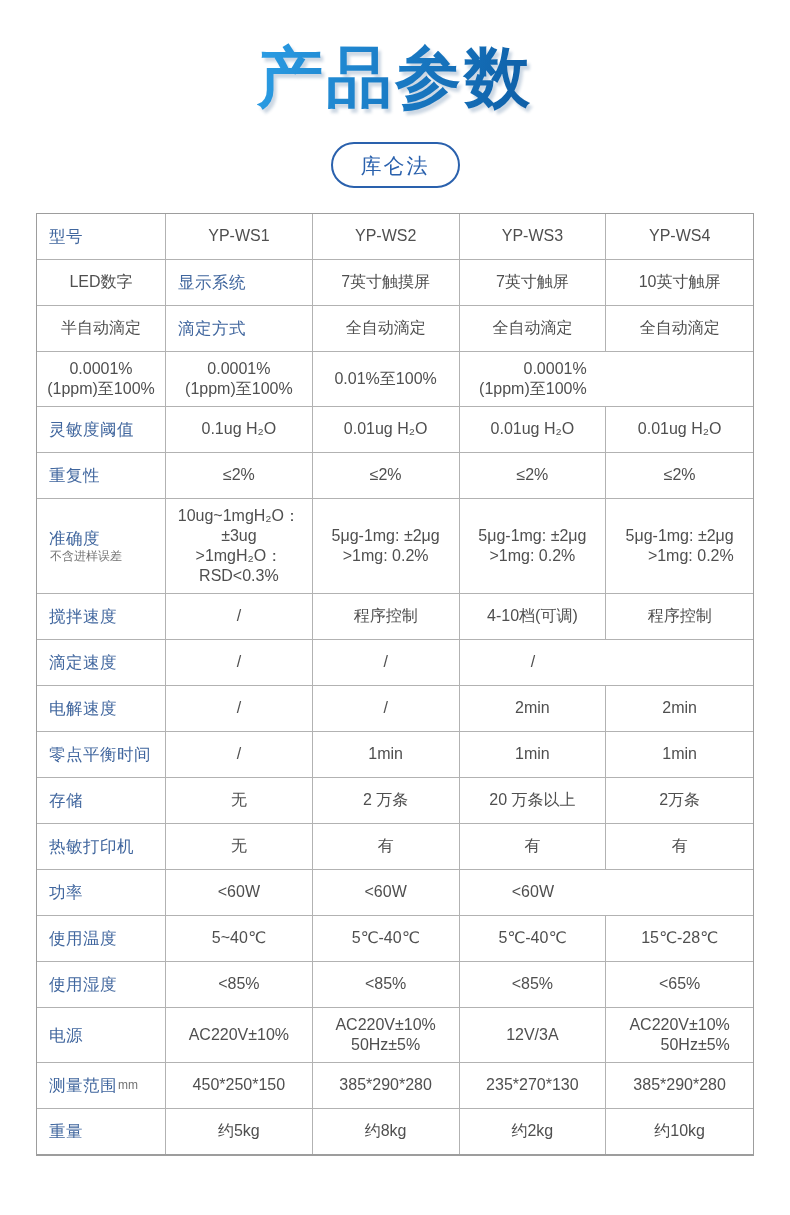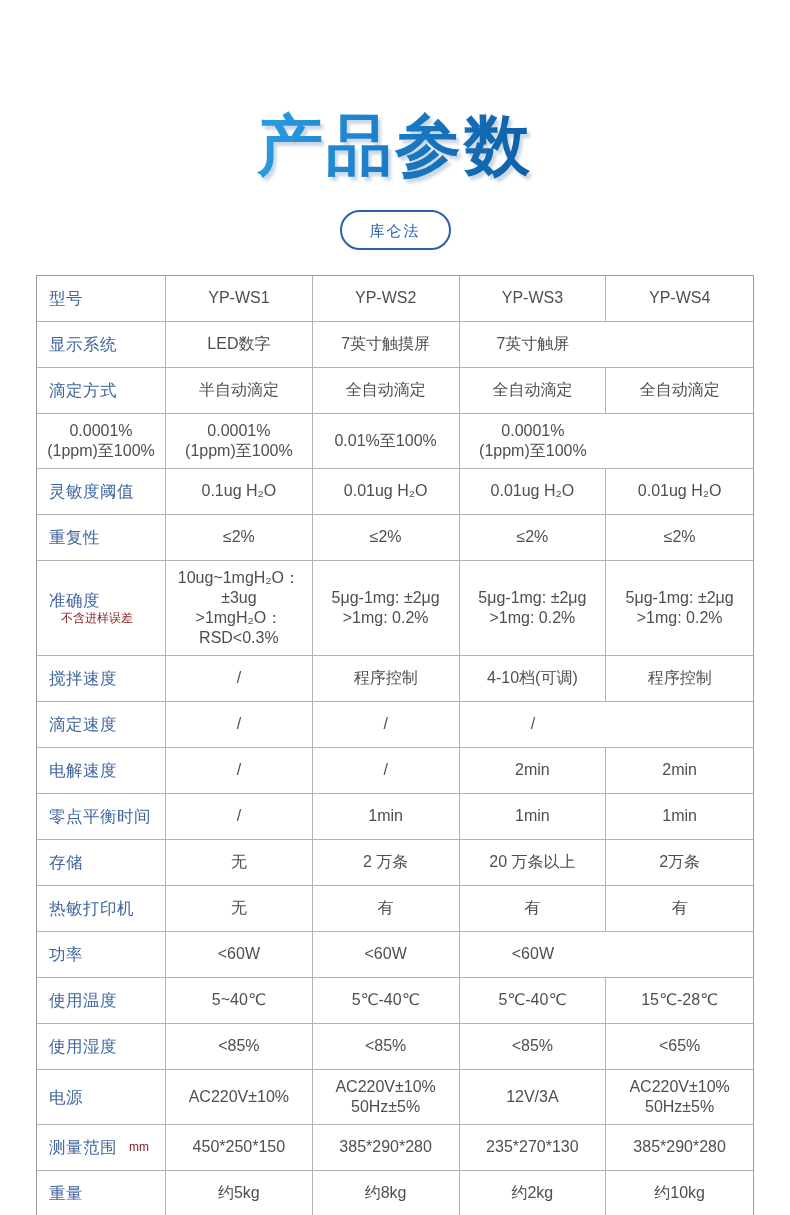--- a/index.html
+++ b/index.html
@@ -9,21 +9,21 @@
     font-family: "Liberation Sans", "DejaVu Sans", sans-serif;
   }
   .page {
     position: relative;
     width: 790px;
     height: 1215px;
     background: #ffffff;
     overflow: hidden;
   }
   .header {
-    padding-top: 108px;
+    padding-top: 40px;
     text-align: center;
   }
   .page-title {
     display: inline-block;
     font-family: "Liberation Serif", "DejaVu Serif", serif;
     font-weight: 900;
     font-size: 66px;
     line-height: 1.15;
     letter-spacing: 3px;
     background: linear-gradient(100deg, #2b9de4 0%, #1a7cc6 48%, #0e5ea6 100%);
@@ -35,21 +35,21 @@
   }
   .badge-wrap {
     text-align: center;
     margin-top: 26px;
   }
   .method-badge {
     display: inline-block;
     border: 2px solid #2a61ad;
     border-radius: 24px;
     color: #2a61ad;
-    font-size: 15px;
+    font-size: 21px;
     line-height: 1;
     padding: 11px 28px 10px 28px;
     letter-spacing: 2px;
     background: #ffffff;
   }
   .spec-table {
     margin: 25px 36px 0 36px;
     border: 1px solid #9d9d9d;
     border-bottom-width: 2px;
   }
@@ -65,40 +65,40 @@
     align-items: center;
     justify-content: center;
     text-align: center;
     padding: 7px 4px;
     font-size: 16px;
     line-height: 1.25;
     color: #4f4f4f;
     white-space: pre-line;
     border-right: 1px solid #b2b2b2;
   }
-  .cell:last-child { border-right: none; }
+  .cell:last-child { border-right: none; text-align: right; }
   .label-cell {
     justify-content: flex-start;
     text-align: left;
     padding-left: 12px;
     font-size: 16px;
     color: #40669e;
     white-space: normal;
     flex-wrap: wrap;
     align-content: center;
   }
   .label-cell .main-label {
     font-size: 16.5px;
     letter-spacing: 0.5px;
   }
   .label-cell .sublabel {
     font-size: 12px;
-    color: #7f1d1d;
+    color: #737373;
     vertical-align: -3px;
-    margin-left: 12px;
+    margin-left: 1px;
     letter-spacing: 0;
   }
 </style>
 </head>
 <body>
 
 <div class="page">
 
   <div class="header">
     <div class="page-title">产品参数</div>
@@ -113,32 +113,33 @@
   <div class="row">
         <div class="cell label-cell">
           <span class="main-label">型号</span>
         </div>
         <div class="cell value-cell">YP-WS1</div>
         <div class="cell value-cell">YP-WS2</div>
         <div class="cell value-cell">YP-WS3</div>
         <div class="cell value-cell">YP-WS4</div>
       </div>
       <div class="row">
+        <div class="cell value-cell">LED数字</div>
         <div class="cell label-cell">
           <span class="main-label">显示系统</span>
         </div>
-        <div class="cell value-cell">LED数字</div>
         <div class="cell value-cell">7英寸触摸屏</div>
         <div class="cell value-cell">7英寸触屏</div>
-      </div>
-      <div class="row">
+        <div class="cell value-cell">10英寸触屏</div>
+      </div>
+      <div class="row">
+        <div class="cell value-cell">半自动滴定</div>
         <div class="cell label-cell">
           <span class="main-label">滴定方式</span>
         </div>
-        <div class="cell value-cell">半自动滴定</div>
         <div class="cell value-cell">全自动滴定</div>
         <div class="cell value-cell">全自动滴定</div>
         <div class="cell value-cell">全自动滴定</div>
       </div>
       <div class="row">
         <div class="cell value-cell">0.0001%
 (1ppm)至100%</div>
         <div class="cell value-cell">0.0001%
 (1ppm)至100%</div>
         <div class="cell value-cell">0.01%至100%</div>

